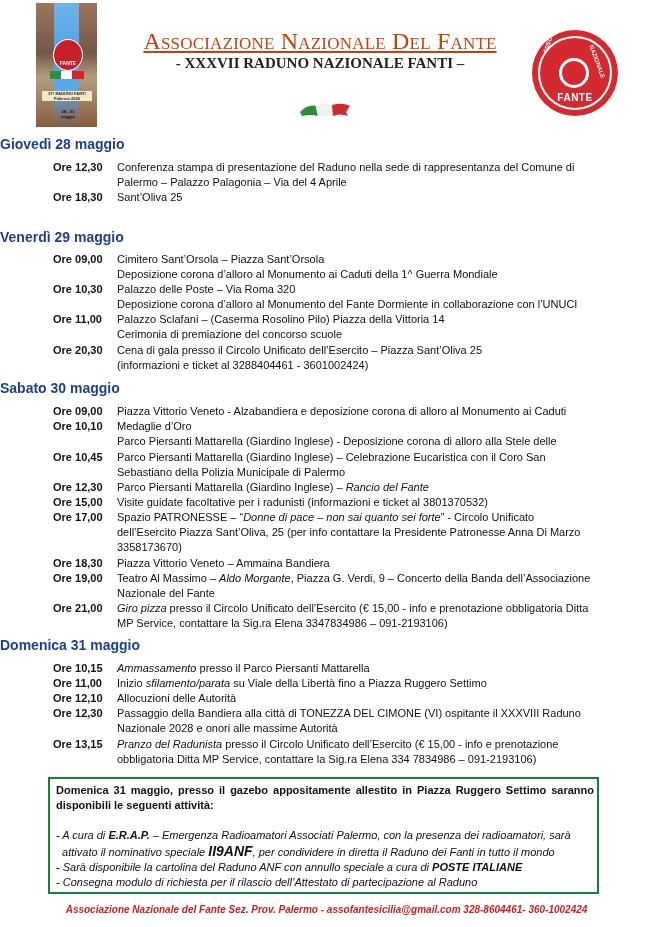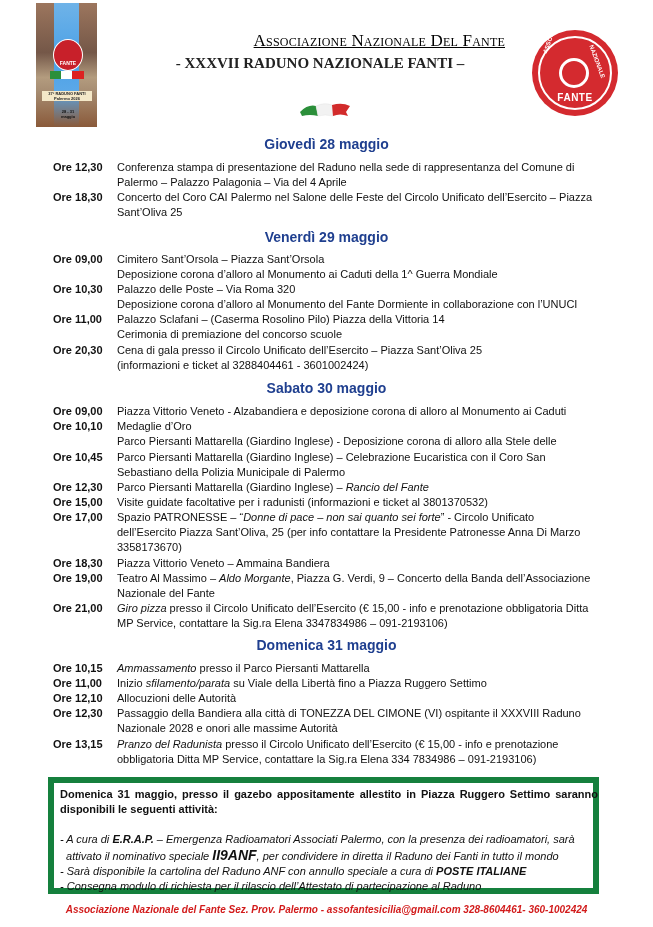--- a/index.html
+++ b/index.html
@@ -19,49 +19,49 @@
             font-size: 5px; font-weight: bold; color: #fff; }
   .poster .ribbon { position: absolute; left: 14px; top: 68px; width: 34px; height: 8px;
             background: linear-gradient(90deg, #2b8f3a 0 33%, #fff 33% 66%, #d22 66%); }
   .poster .banner { position: absolute; left: 6px; top: 88px; width: 50px; height: 10px;
             background: #f4e8c8; font-size: 4px; font-weight: bold; text-align: center; line-height: 5px; color: #222; }
   .poster .dates { position: absolute; left: 22px; top: 106px; width: 20px; font-size: 4px;
             font-weight: bold; text-align: center; color: #111; line-height: 5px; }
 
   .title-block { position: absolute; left: 135px; top: 30px; width: 370px; text-align: center;
                  font-family: "Liberation Serif", serif; }
-  .title-main { font-size: 17px; font-variant: small-caps; text-decoration: underline;
-                color: #000000; letter-spacing: 0.2px; line-height: 22px; text-align: right; }
+  .title-main { font-size: 24px; font-variant: small-caps; text-decoration: underline;
+                color: #c2410c; letter-spacing: 0.2px; line-height: 22px; }
   .title-sub { font-size: 15px; font-weight: bold; color: #222; line-height: 20px; margin-top: 1px; }
   .title-date { font-size: 15px; font-variant: small-caps; color: #222; line-height: 20px; }
   .flag { position: absolute; left: 298px; top: 100px; width: 54px; height: 18px; }
 
   .logo { position: absolute; left: 532px; top: 30px; width: 86px; height: 86px;
           border-radius: 50%; background: #d42a2f; }
   .logo .ring { position: absolute; left: 6px; top: 6px; width: 70px; height: 70px;
           border-radius: 50%; border: 2px solid #fff; }
   .logo .inner { position: absolute; left: 27px; top: 28px; width: 30px; height: 30px;
           border-radius: 50%; border: 3px solid #fff; box-sizing: border-box; }
   .logo .fante { position: absolute; left: 0; top: 62px; width: 86px; text-align: center;
           color: #fff; font-weight: bold; font-size: 10px; letter-spacing: .5px; }
   .logo .arc-l { position: absolute; left: 10px; top: 22px; font-size: 6px; color: #fff; font-weight: bold;
           transform: rotate(-70deg); transform-origin: left top; }
   .logo .arc-r { position: absolute; left: 62px; top: 14px; font-size: 6px; color: #fff; font-weight: bold;
           transform: rotate(70deg); transform-origin: left top; }
 
   .content { position: absolute; left: 0; top: 0; width: 653px; }
-  .day-title { position: absolute; left: 0; width: 653px; text-align: center; color: #1f3f8f;
+  .day-title { position: absolute; left: 0; width: 653px; color: #1f3f8f;
                font-weight: bold; font-size: 14px; }
   .row { position: absolute; left: 53px; width: 545px; font-size: 11px; line-height: 15px; }
   .row .time { position: absolute; left: 0; top: 0; width: 62px; font-weight: bold; }
   .row .desc { position: absolute; left: 64px; top: 0; width: 532px; text-align: justify; }
   .row .desc i { font-style: italic; }
 
   .box { position: absolute; left: 48px; top: 777px; width: 551px; height: 117px;
-         border: 6px solid #15803d; box-sizing: border-box; font-size: 11px; line-height: 15px; }
+         border: 2px solid #15803d; box-sizing: border-box; font-size: 11px; line-height: 15px; }
   .box .intro { position: absolute; left: 6px; top: 4px; width: 538px; font-weight: bold; text-align: justify; }
   .box .item { position: absolute; left: 6px; width: 538px; font-style: italic; }
   .box .item b.big { font-size: 14px; }
 
   .footer { position: absolute; left: 0; top: 904px; width: 653px; text-align: center;
             color: #d21b1b; font-weight: bold; font-style: italic; font-size: 10px; }
 </style>
 </head>
 <body>
 
@@ -103,21 +103,20 @@
   <div class="row" style="top:160px">
     <span class="time">Ore 12,30</span>
     <div class="desc">
       <div>Conferenza stampa di presentazione del Raduno nella sede di rappresentanza del Comune di</div>
       <div>Palermo – Palazzo Palagonia – Via del 4 Aprile</div>
     </div>
   </div>
   <div class="row" style="top:190px">
     <span class="time">Ore 18,30</span>
     <div class="desc">
-      <div>Concerto del Coro CAI Palermo nel Salone delle Feste del Circolo Unificato dell’Esercito – Piazza</div>
       <div>Sant’Oliva 25</div>
     </div>
   </div>
 
   <div class="day-title" style="top:229px">Venerdì 29 maggio</div>
   <div class="row" style="top:252px">
     <span class="time">Ore 09,00</span>
     <div class="desc">
       <div>Cimitero Sant’Orsola – Piazza Sant’Orsola</div>
       <div>Deposizione corona d’alloro al Monumento ai Caduti della 1^ Guerra Mondiale</div>

